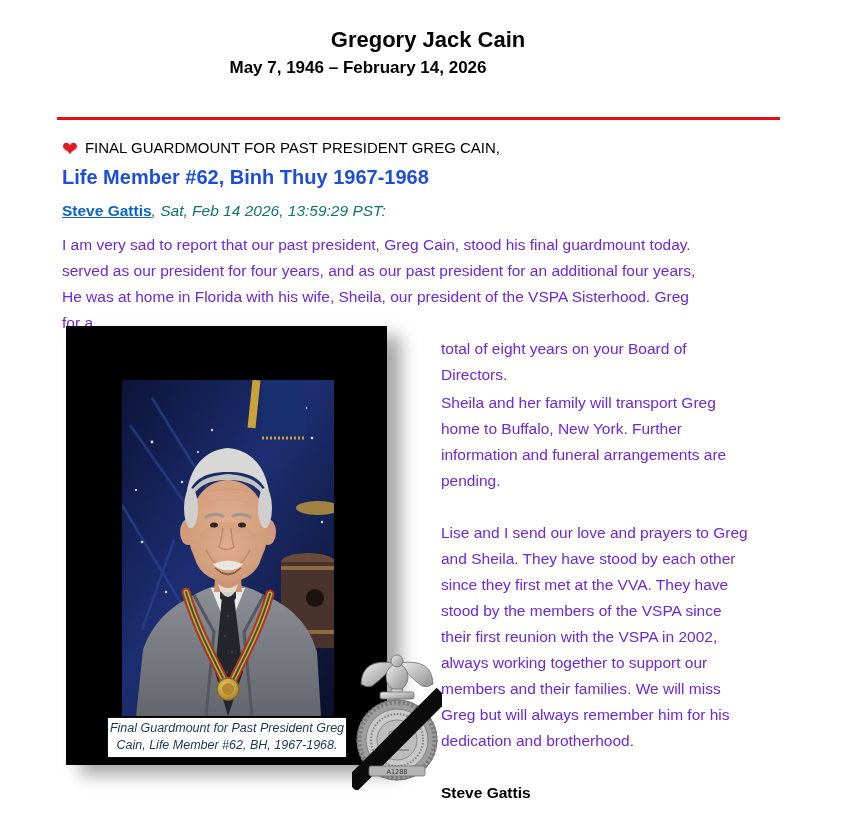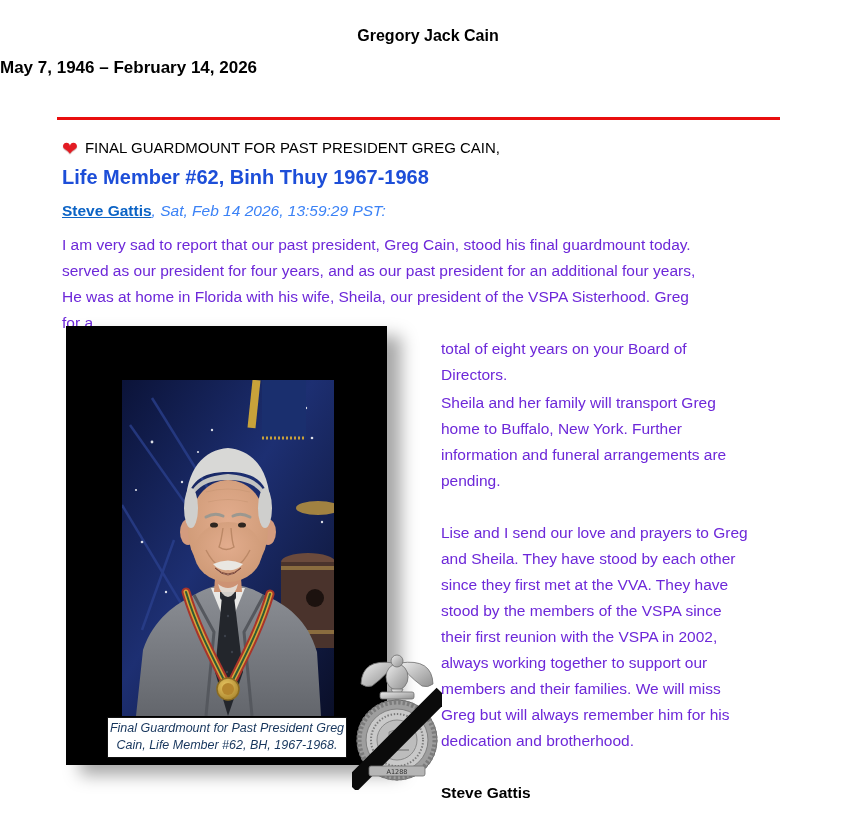--- a/index.html
+++ b/index.html
@@ -1,29 +1,29 @@
 <!DOCTYPE html>
 <html><head>
 <meta charset="utf-8">
 <style>
   html,body{margin:0;padding:0;background:#ffffff;}
   .page{
     position:relative;width:856px;height:829px;background:#ffffff;overflow:hidden;
     font-family:"Liberation Sans",sans-serif;color:#1c1c1c;
   }
   .abs{position:absolute;}
-  .doc-title{left:0;top:27px;width:856px;text-align:center;font-size:16px;font-weight:bold;color:#000;}
-  .doc-dates{left:0;top:58px;width:716px;text-align:left;font-size:17px;font-weight:bold;color:#000;}
+  .doc-title{left:0;top:27px;width:856px;text-align:center;font-size:22px;font-weight:bold;color:#000;}
+  .doc-dates{left:0;top:58px;width:716px;text-align:center;font-size:17px;font-weight:bold;color:#000;}
   .divider{left:57px;top:117px;width:723px;height:3px;background:#e90e0e;}
   .ann-line1{left:62px;top:137px;font-size:15px;font-weight:normal;color:#000;white-space:nowrap;}
   .heart{font-size:19px;color:#e31b23;margin-right:7px;vertical-align:-2px;text-shadow:0 1px 1px rgba(120,0,0,.4);}
   .ann-line2{left:62px;top:166px;font-size:20px;font-weight:bold;color:#1d4ed8;white-space:nowrap;}
   .byline{left:62px;top:202px;font-size:15.5px;white-space:nowrap;}
   .byline a{color:#0b63c5;font-weight:bold;text-decoration:underline;cursor:pointer;}
-  .byline .meta{font-style:italic;color:#3b82f6;}
+  .byline .meta{font-style:italic;color:#0f766e;}
   .bodytext{font-size:15.5px;line-height:26px;color:#6d28d9;}
   .intro{left:62px;top:232px;width:740px;}
   .rc{left:441px;width:360px;}
   .rc-board{top:312px;margin-top:24px;}
   .rc-transport{top:390px;}
   .rc-tribute{top:520px;}
   .rc-signature{top:780px;font-weight:bold;color:#000;}
   .photo-box{
     left:66px;top:320px;width:321px;height:439px;background:#000;z-index:5;
     box-shadow:14px 10px 16px rgba(0,0,0,0.35);

